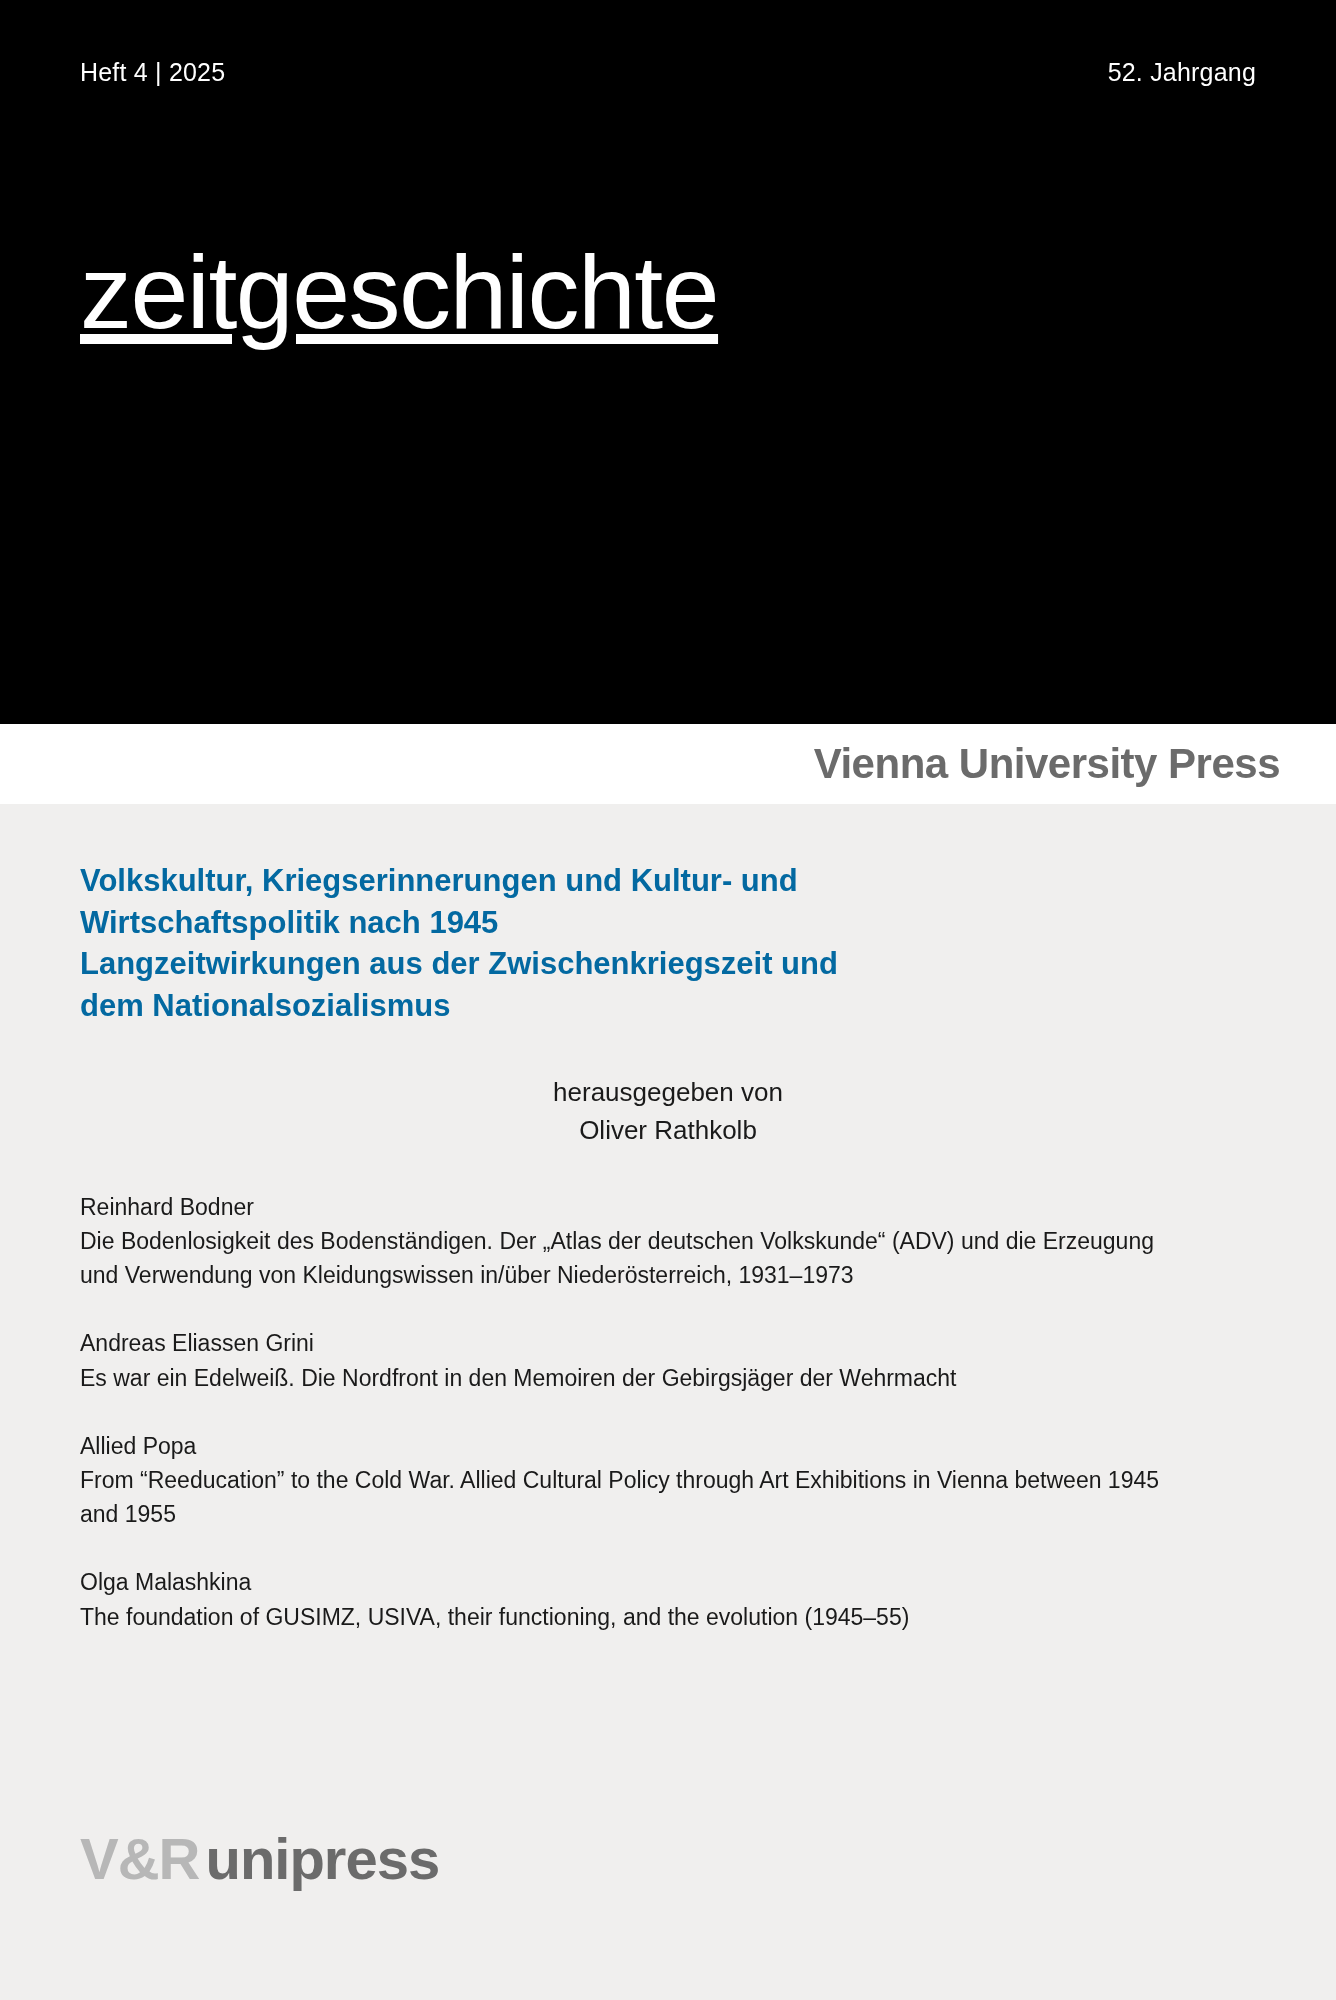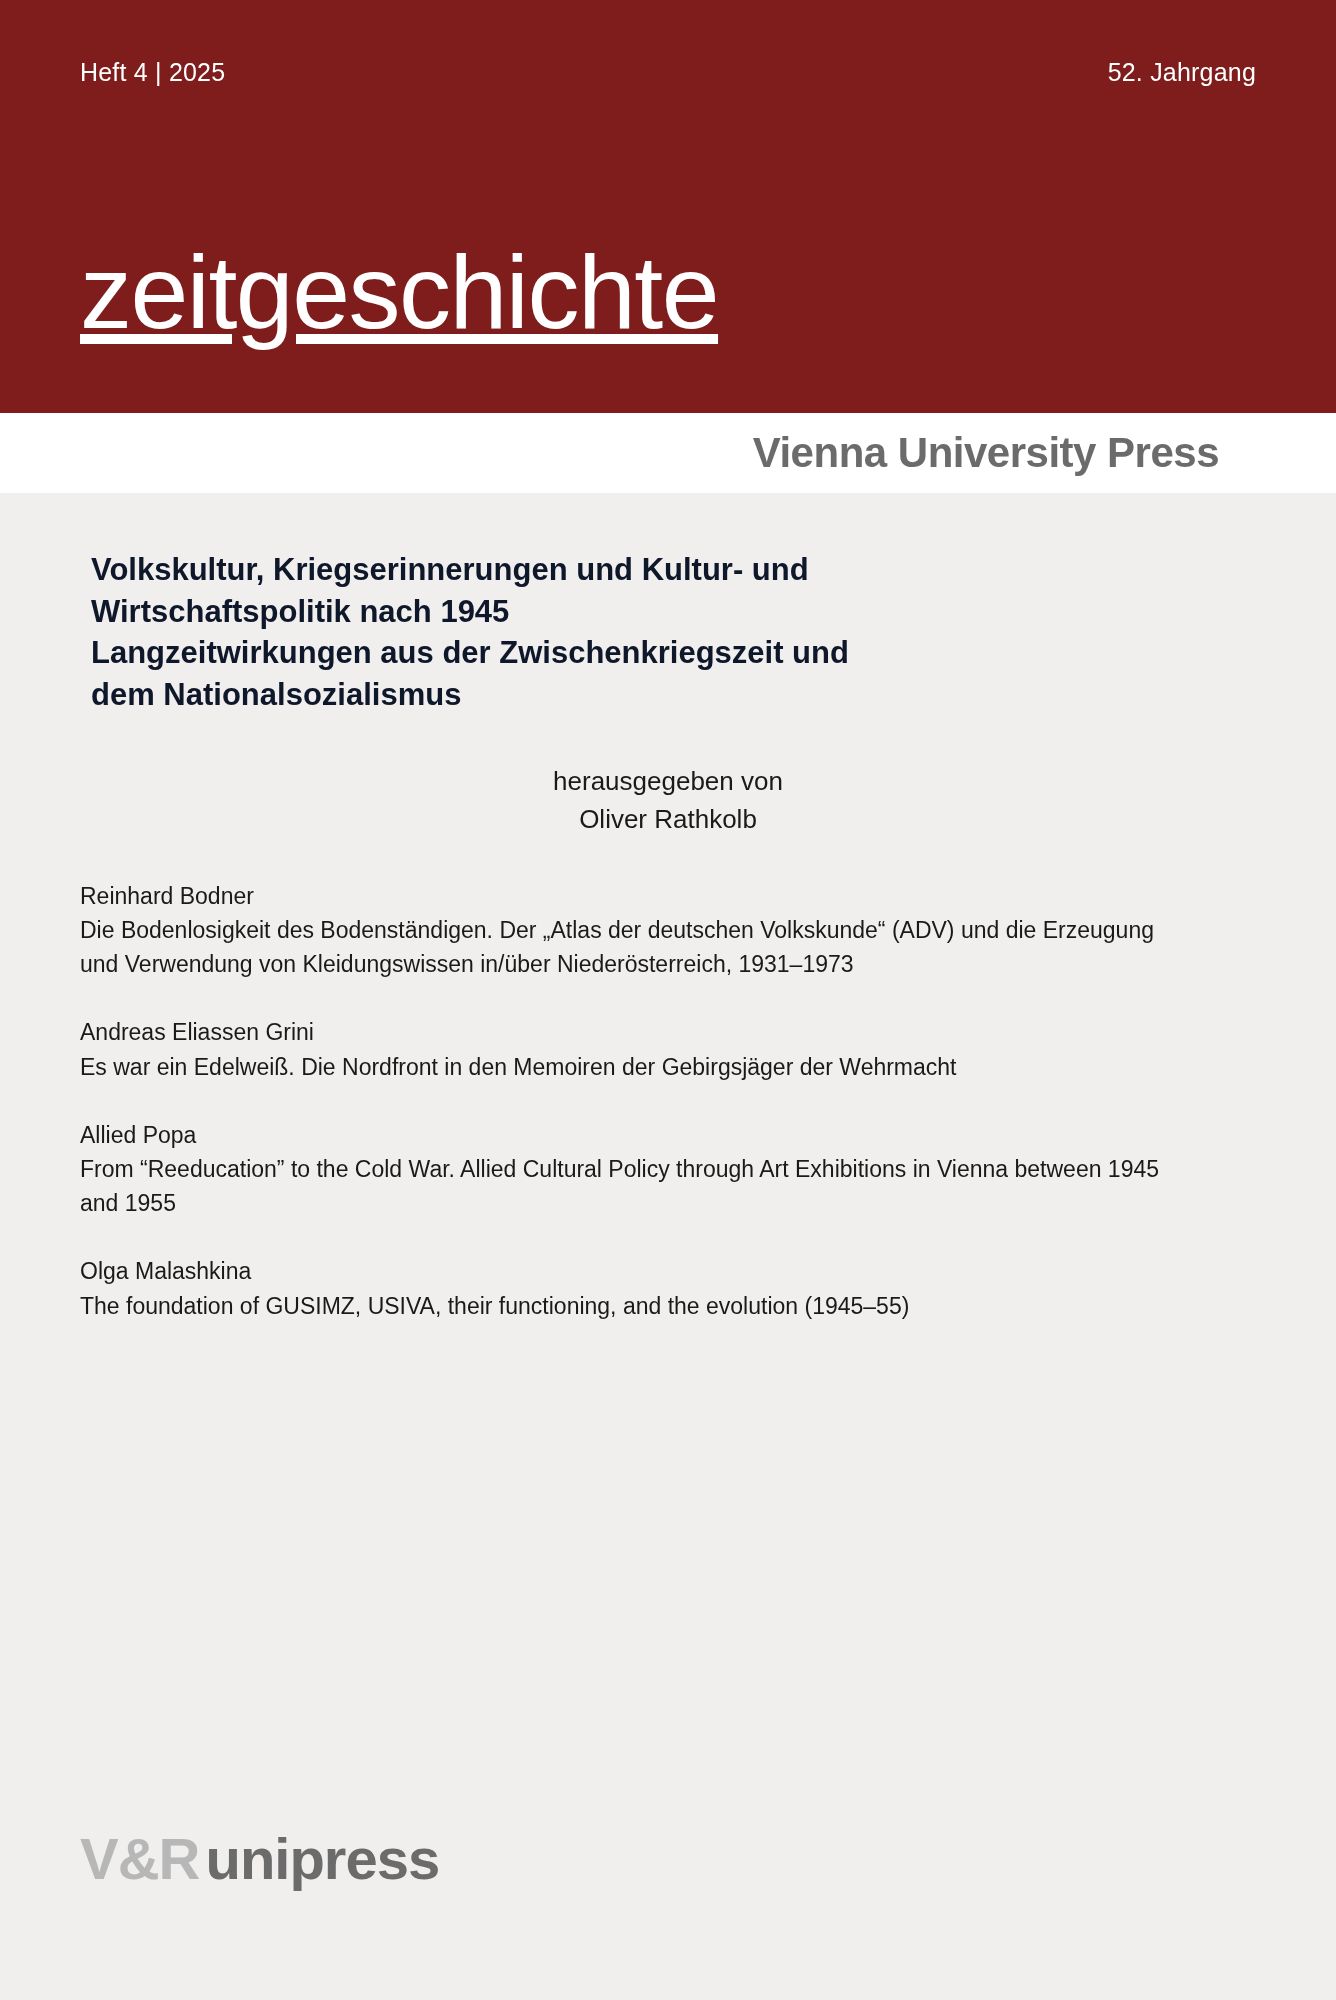--- a/index.html
+++ b/index.html
@@ -19,22 +19,22 @@
     width: 1336px;
     height: 2000px;
     background: #f0efee;
     display: flex;
     flex-direction: column;
   }
 
   
   .masthead {
     position: relative;
-    background: #7f1d1d;
-    height: 413px;
+    background: #000000;
+    height: 724px;
     flex: 0 0 auto;
   }
   .masthead-meta {
     position: absolute;
     top: 58px;
     left: 80px;
     right: 80px;
     display: flex;
     justify-content: space-between;
     align-items: baseline;
@@ -58,46 +58,46 @@
   }
 
   
   .publisher-band {
     background: #ffffff;
     height: 80px;
     flex: 0 0 auto;
     display: flex;
     align-items: center;
     justify-content: flex-end;
-    padding-right: 117px;
+    padding-right: 56px;
     box-sizing: border-box;
   }
   .publisher-band .publisher-name {
     color: #6b6b6b;
     font-size: 42px;
     font-weight: bold;
     letter-spacing: -0.5px;
   }
 
   
   .content {
     flex: 1 1 auto;
     position: relative;
     background: #f0efee;
     padding: 56px 80px 0 80px;
     box-sizing: border-box;
   }
 
   .issue-title {
-    color: #0f172a;
+    color: #0369a1;
     font-size: 31px;
     font-weight: bold;
     line-height: 1.34;
     max-width: 1090px;
-    margin: 0 0 48px 11px;
+    margin: 0 0 48px 0;
   }
   .issue-title .line { display: block; }
 
   .editor-block {
     color: #1a1a1a;
     font-size: 26px;
     line-height: 1.45;
     margin-bottom: 40px;
   }
   .editor-block .line { display: block; text-align: center; }

